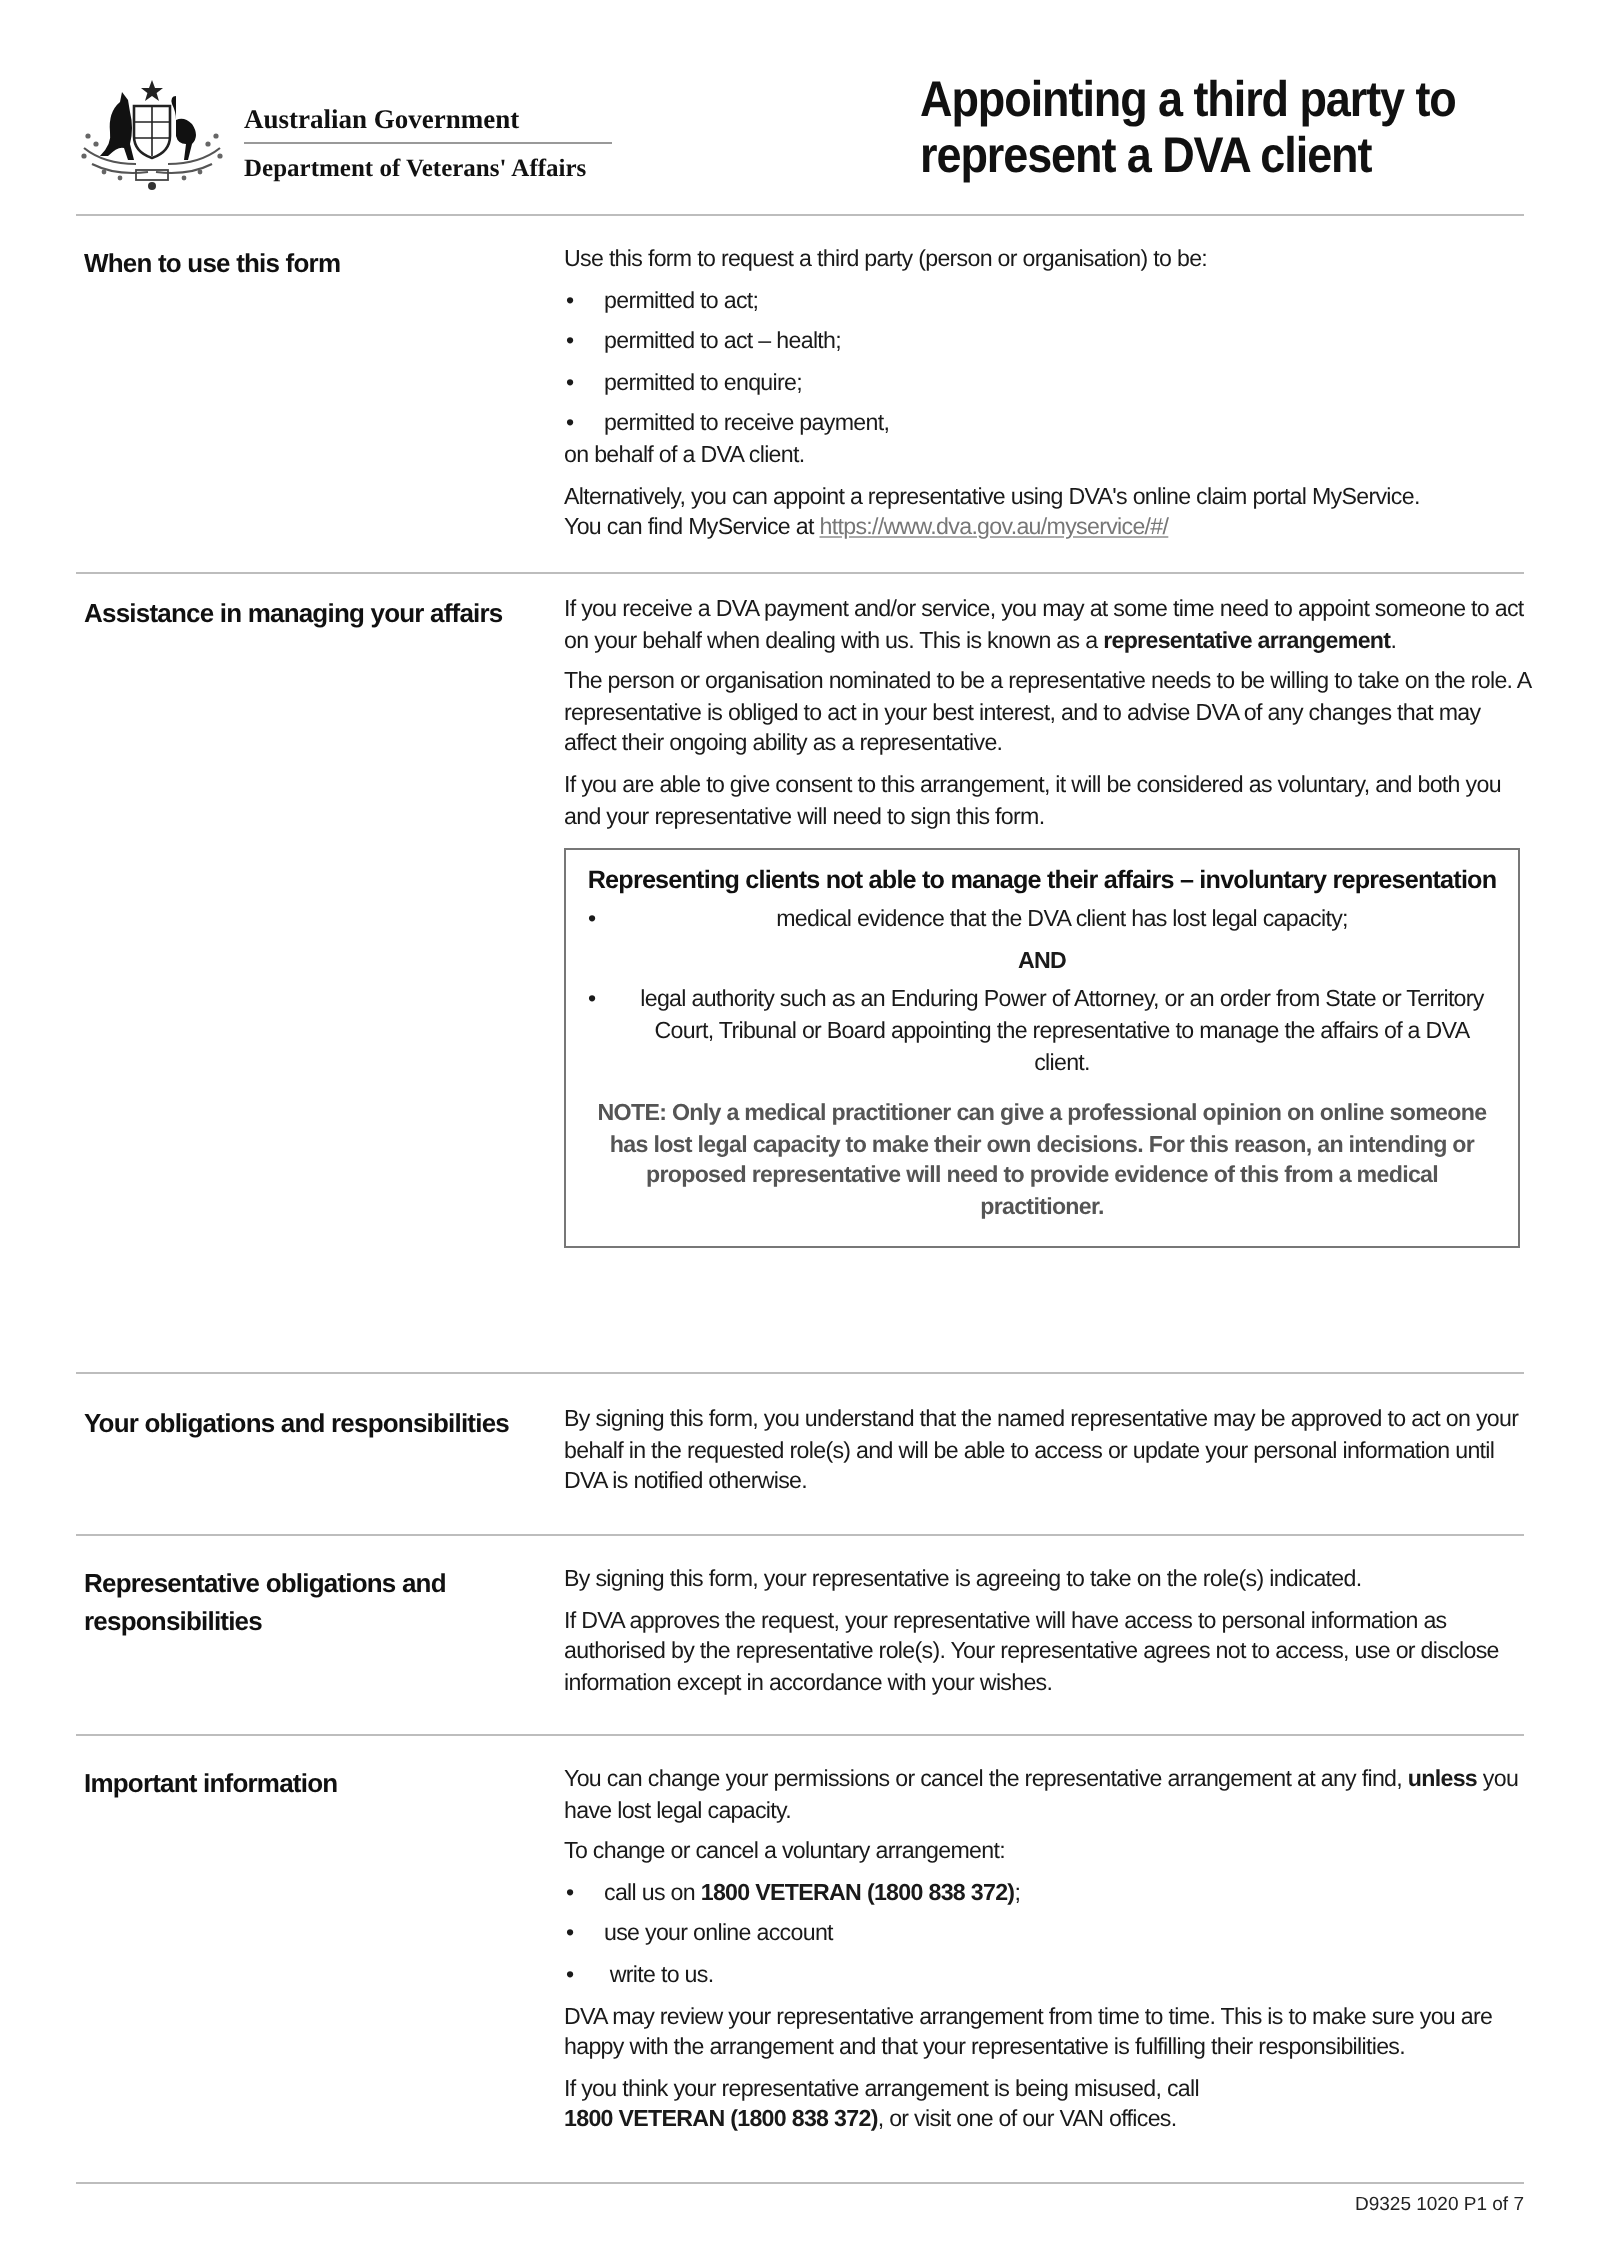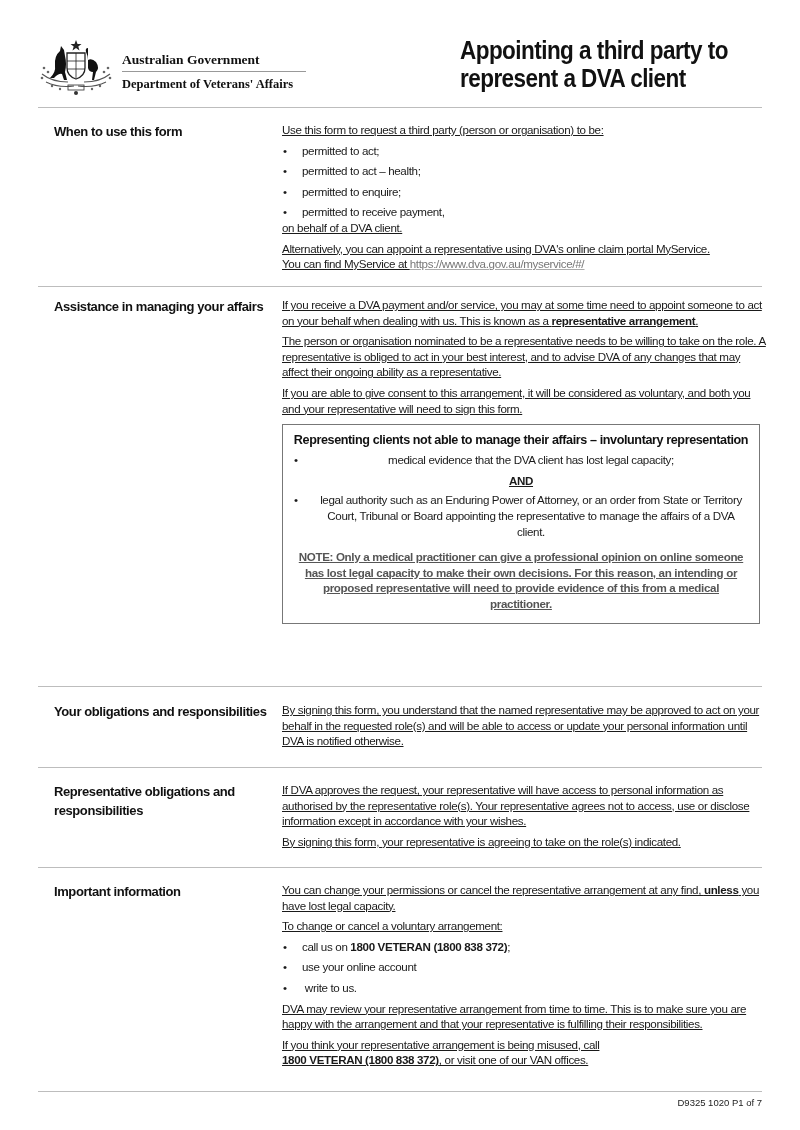--- a/index.html
+++ b/index.html
@@ -17,29 +17,29 @@
   .dept-name { position: absolute; left: 84px; top: 41px; font-family: "Liberation Serif", serif; font-weight: bold; font-size: 12.5px; color: #111; white-space: nowrap; }
   .doc-title {
     position: absolute; left: 422px; top: 0px; width: 320px;
     font-weight: bold; font-size: 25px; line-height: 28px; color: #111;
     letter-spacing: -0.6px; transform: scaleX(0.9); transform-origin: left top;
   }
   .rule { position: absolute; left: 38px; width: 724px; height: 1px; background: #bdbdbd; }
 
   .section { position: absolute; left: 38px; width: 724px; }
   .sec-label {
-    position: absolute; left: 16px; top: 0; width: 220px;
+    position: absolute; left: 4px; top: 0; width: 220px;
     font-weight: bold; font-size: 13px; line-height: 19px; color: #111;
     letter-spacing: -0.4px;
   }
   .sec-body {
     position: absolute; left: 244px; top: 0; width: 484px;
     font-size: 11.6px; line-height: 15.6px; color: #1a1a1a; letter-spacing: -0.35px;
   }
-  .sec-body p { margin: 0 0 5px 0; text-decoration: underline; }
+  .sec-body p { margin: 0 0 5px 0; }
   .sec-body ul { list-style: none; margin: 0; padding: 0; }
   .sec-body li { position: relative; padding-left: 20px; margin-bottom: 5px; }
   .sec-body li .bullet { position: absolute; left: 1px; top: 0; }
   .sec-body li.tight { margin-bottom: 0; }
   .link { color: #777; text-decoration: underline; text-decoration-color: #aaa; }
   b { font-weight: bold; }
 
   .callout {
     position: relative; margin-top: 8px; border: 1px solid #777;
     padding: 6px 10px 6px 10px; width: 456px; text-align: center;
@@ -146,22 +146,22 @@
 </div>
 
 <div class="rule" style="top:767px;"></div>
 
 <div class="section" style="top:782px;">
   <div class="sec-label cond">
     <div>Representative obligations and</div>
     <div>responsibilities</div>
   </div>
   <div class="sec-body cond">
+    <p>By signing this form, your representative is agreeing to take on the role(s) indicated.</p>
     <p>If DVA approves the request, your representative will have access to personal information as authorised by the representative role(s).  Your representative agrees not to access, use or disclose information except in accordance with your wishes.</p>
-    <p>By signing this form, your representative is agreeing to take on the role(s) indicated.</p>
   </div>
 </div>
 
 <div class="rule" style="top:867px;"></div>
 
 <div class="section" style="top:882px;">
   <div class="sec-label cond">Important information</div>
   <div class="sec-body cond">
     <p><span>You can change your permissions or cancel the representative arrangement at any find, </span><b>unless</b><span> you have lost legal capacity.</span></p>
     <p>To change or cancel a voluntary arrangement:</p>

